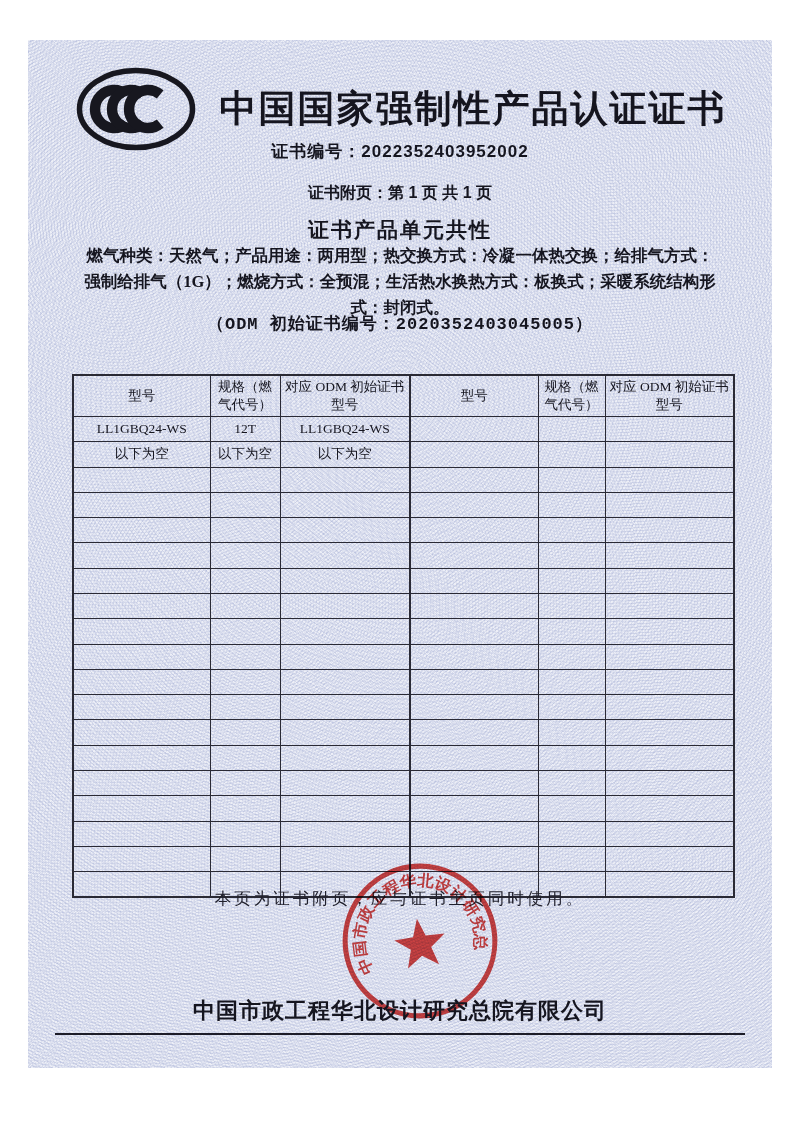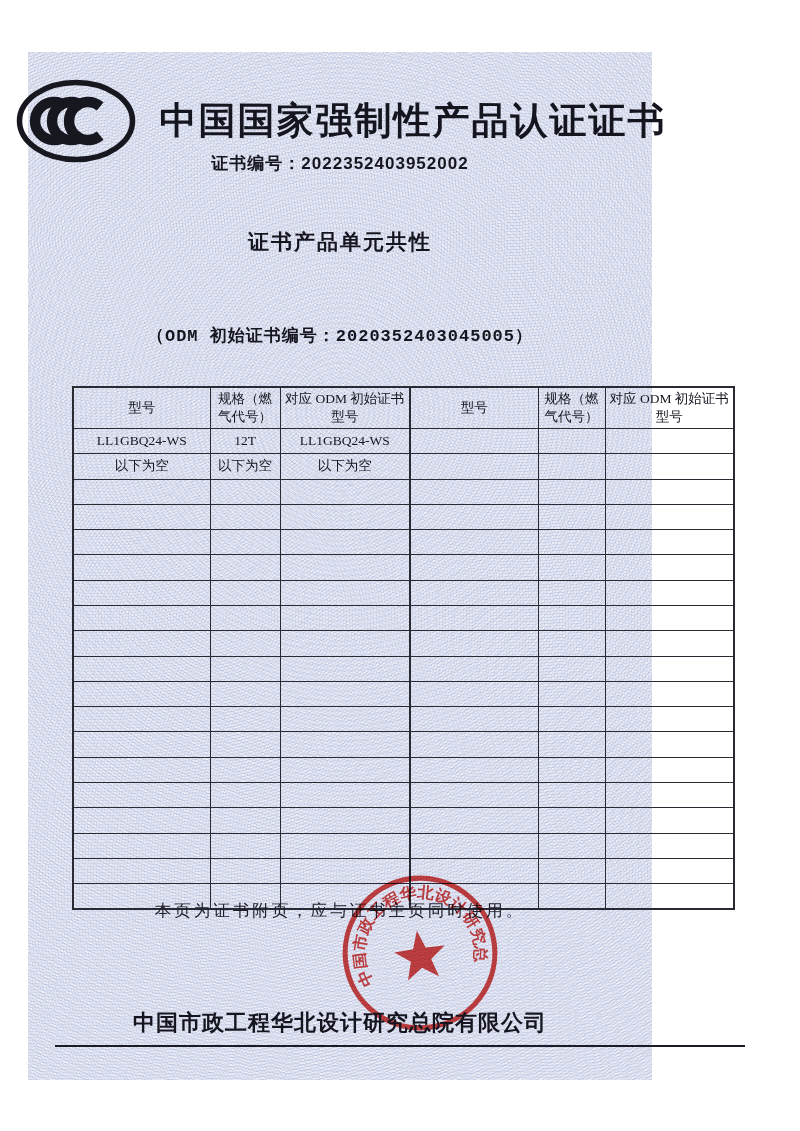--- a/index.html
+++ b/index.html
@@ -1,21 +1,21 @@
 <!DOCTYPE html>
 <html><head>
 <meta charset="utf-8">
 <style>
   html,body{margin:0;padding:0;}
   body{
     width:800px;height:1131px;position:relative;background:#ffffff;
     font-family:"Liberation Sans", sans-serif;color:#15151f;overflow:hidden;
   }
   .cert{
-    position:absolute;left:28px;top:52px;width:624px;height:1028px;
+    position:absolute;left:28px;top:40px;width:744px;height:1028px;
     background-color:#edeff7;
     background-image:
       repeating-radial-gradient(circle at 12% 18%, rgba(255,255,255,0) 0 2px, rgba(140,152,200,.16) 2px 3px),
       repeating-radial-gradient(circle at 78% 12%, rgba(255,255,255,0) 0 2px, rgba(140,152,200,.14) 2px 3px),
       repeating-radial-gradient(circle at 30% 55%, rgba(255,255,255,0) 0 2px, rgba(140,152,200,.13) 2px 3px),
       repeating-radial-gradient(circle at 85% 80%, rgba(255,255,255,0) 0 2px, rgba(140,152,200,.13) 2px 3px),
       repeating-radial-gradient(circle at 50% 35%, rgba(255,255,255,0) 0 3px, rgba(140,152,200,.10) 3px 5px);
   }
   .masthead{
     position:absolute;top:26px;left:0;width:100%;
@@ -99,24 +99,26 @@
       <path d="M 86.2 28.4 A 19 19 0 1 0 86.2 57.6" fill="none" stroke="#17171f" stroke-width="10.5"></path>
     </svg>
     <h1 class="title">中国国家强制性产品认证证书</h1>
   </div>
 
   <div class="certno">
     <span>证书编号：</span><span class="num">2022352403952002</span>
   </div>
 
   <div class="pageline">
+    <span>证书附页：第 1 页 共 1 页</span>
   </div>
 
   <div class="section-heading">证书产品单元共性</div>
 
+  <div class="commonality">燃气种类：天然气；产品用途：两用型；热交换方式：冷凝一体热交换；给排气方式：强制给排气（1G）；燃烧方式：全预混；生活热水换热方式：板换式；采暖系统结构形式：封闭式。</div>
 
   <div class="odm-line">（ODM 初始证书编号：2020352403045005）</div>
 
   <table class="models">
     <colgroup>
       <col style="width:137px">
         <col style="width:70px">
         <col style="width:130px">
       <col style="width:128px">
         <col style="width:67px">

